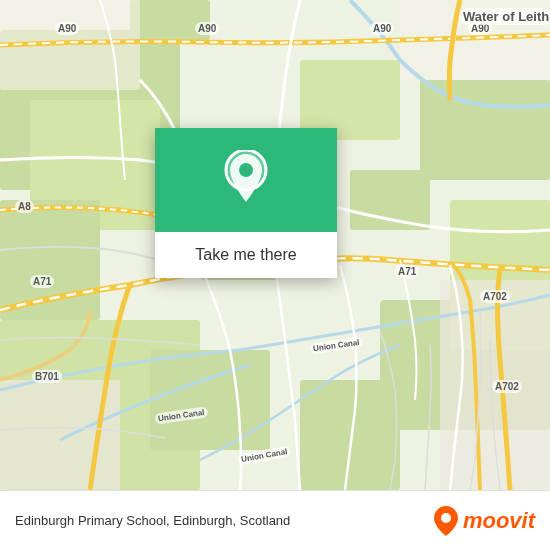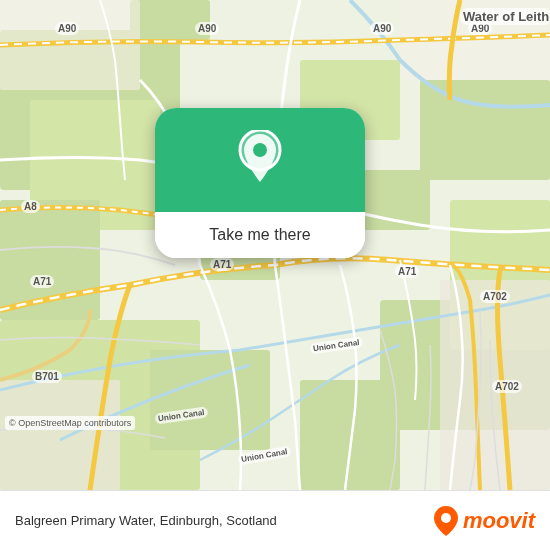--- a/index.html
+++ b/index.html
@@ -35,25 +35,25 @@
       background: rgba(255,255,255,0.7);
       padding: 1px 3px;
       border-radius: 8px;
       white-space: nowrap;
       font-weight: bold;
     }
 
     
     #cta-card {
       position: absolute;
-      top: 108px;
+      top: 128px;
       left: 155px;
-      width: 210px;
+      width: 182px;
       background: white;
-      border-radius: 21px;
+      border-radius: 0;
       box-shadow: 0 4px 15px rgba(0,0,0,0.3);
       overflow: hidden;
       z-index: 100;
     }
 
     #cta-header {
       background: #2db87a;
       display: flex;
       align-items: center;
       justify-content: center;
@@ -194,21 +194,21 @@
     <path d="M430,345 Q432,375 430,410 Q428,445 425,490" fill="none" stroke="#ddd" stroke-width="1.5"></path>
     <path d="M480,310 Q482,350 480,385 Q478,420 475,460 Q472,480 470,490" fill="none" stroke="#ddd" stroke-width="1.5"></path>
     <path d="M500,490 Q495,450 492,410 Q490,370 490,340" fill="none" stroke="#ddd" stroke-width="1.5"></path>
 
   </svg>
 
   <div class="road-label" style="top:22px;left:55px;">A90</div>
   <div class="road-label" style="top:22px;left:195px;">A90</div>
   <div class="road-label" style="top:22px;left:370px;">A90</div>
   <div class="road-label" style="top:22px;left:468px;">A90</div>
-  <div class="road-label" style="top:200px;left:21px;">A8</div>
+  <div class="road-label" style="top:200px;left:15px;">A8</div>
   <div class="road-label" style="top:275px;left:30px;">A71</div>
   <div class="road-label" style="top:258px;left:210px;">A71</div>
   <div class="road-label" style="top:265px;left:395px;">A71</div>
   <div class="road-label" style="top:370px;left:32px;">B701</div>
   <div class="road-label" style="top:290px;left:480px;">A702</div>
   <div class="road-label" style="top:380px;left:492px;">A702</div>
   <div class="road-label" style="top:340px;left:310px;font-size:8px;transform:rotate(-8deg);">Union Canal</div>
   <div class="road-label" style="top:410px;left:155px;font-size:8px;transform:rotate(-8deg);">Union Canal</div>
   <div class="road-label" style="top:450px;left:238px;font-size:8px;transform:rotate(-10deg);">Union Canal</div>
   <div class="road-label" style="top:8px;left:460px;font-size:13px;">Water of Leith</div>
@@ -223,25 +223,24 @@
           <path d="M22 40 L14 26 Q6 20 6 14 A16 16 0 0 1 38 14 Q38 20 30 26 Z" fill="white" opacity="0.0"></path>
 
           <path d="M22 52 C22 52 6 32 6 20 A16 16 0 0 1 38 20 C38 32 22 52 22 52Z" fill="white" opacity="0.9"></path>
           <circle cx="22" cy="20" r="7" fill="#2db87a"></circle>
         </svg>
       </span>
     </div>
     <button id="cta-button">Take me there</button>
   </div>
 
-  <div id="copyright">© OpenStreetMap contributors</div>
 </div>
 
 <div id="bottom-bar">
-  <span id="location-text">Balgreen Primary Water, Edinburgh, Scotland</span>
+  <span id="location-text">Edinburgh Primary School, Edinburgh, Scotland</span>
   <div id="moovit-logo">
     <svg width="26" height="30" viewBox="0 0 26 30">
       <path d="M13 0C6.37 0 1 5.37 1 12c0 9 12 18 12 18S25 21 25 12C25 5.37 19.63 0 13 0z" fill="#ff5a00"></path>
       <circle cx="13" cy="12" r="5" fill="white"></circle>
     </svg>
     <span style="font-size:22px;font-weight:bold;color:#ff5a00;font-style:italic;">moovit</span>
   </div>
 </div>
 
 </body></html>

